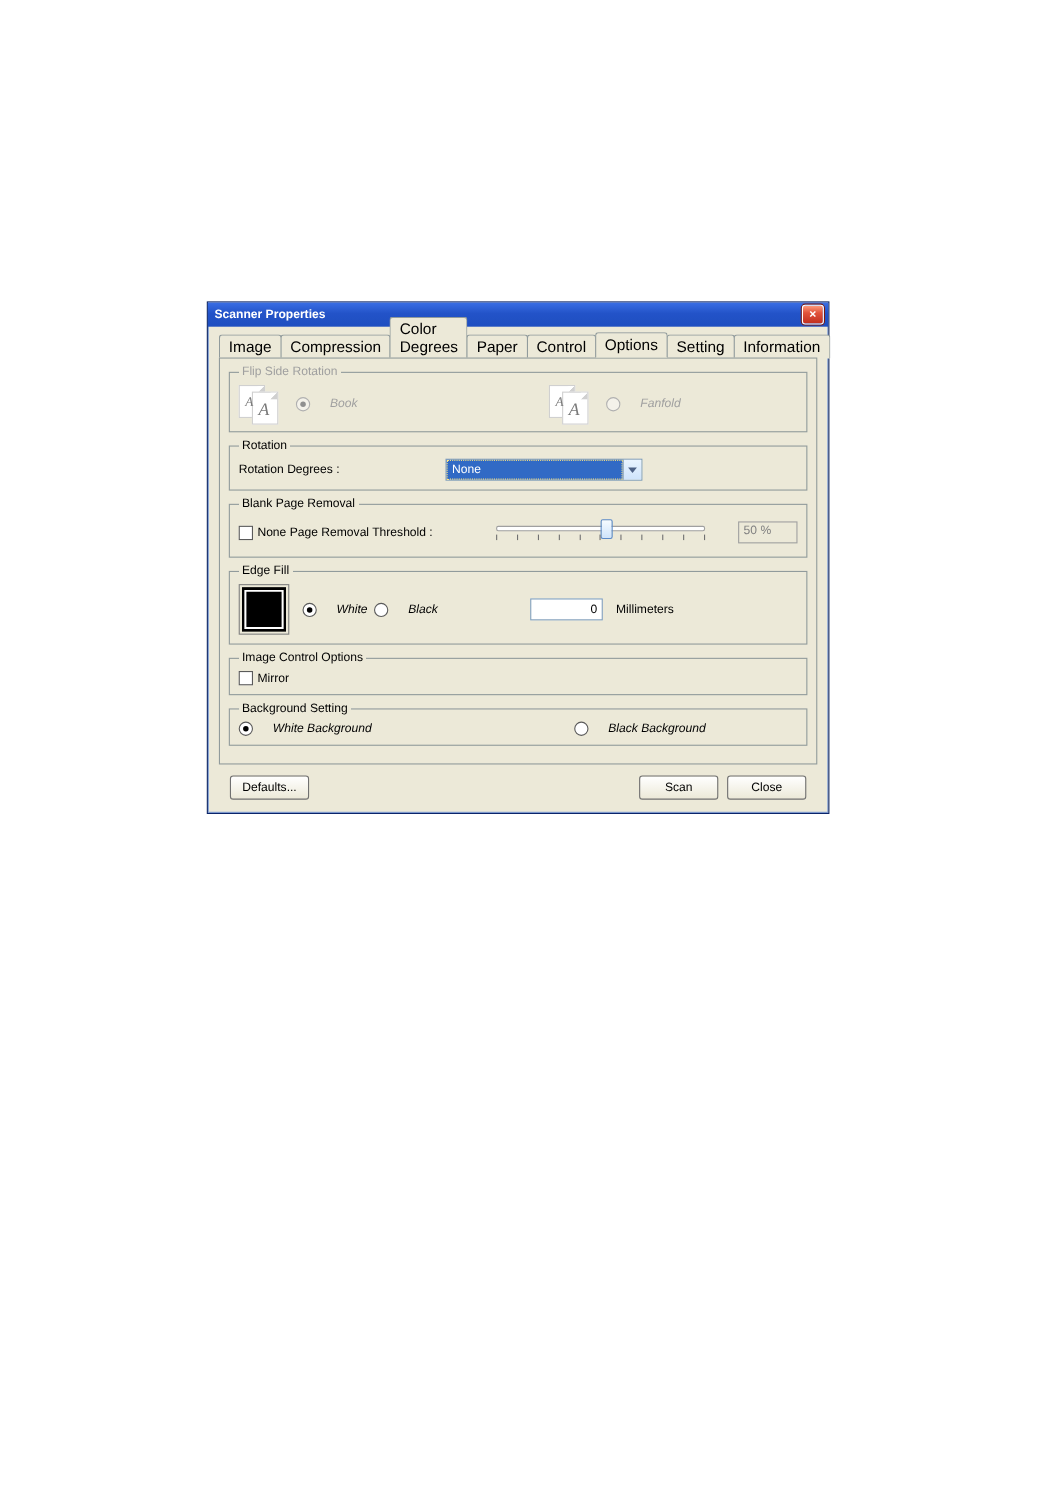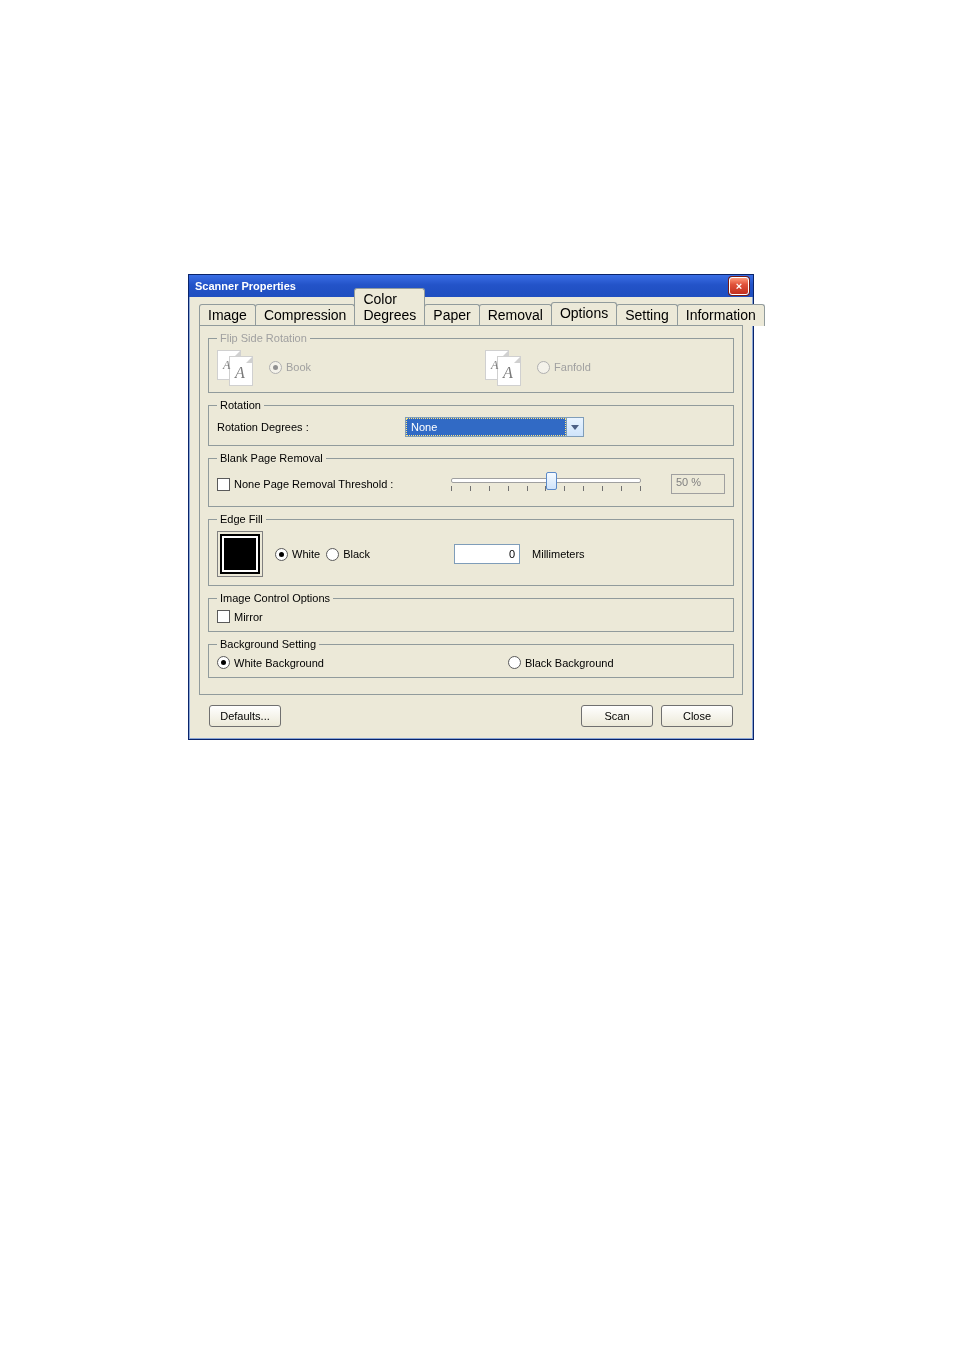--- a/index.html
+++ b/index.html
@@ -10,21 +10,21 @@
   .closebtn { width:18px; height:16px; background:linear-gradient(to bottom,#ff9a7a 0%,#e1533b 40%,#c12f1f 100%); border:1px solid #fff; border-radius:3px; display:flex; align-items:center; justify-content:center; color:#fff; font-weight:bold; font-size:11px; line-height:1; cursor:default; box-shadow:0 0 0 1px #7a1a0f; }
   .client { padding:8px 10px 12px 10px; }
   .tabstrip { display:flex; align-items:flex-end; height:20px; position:relative; }
   .tab { padding:2px 8px 3px 8px; border:1px solid #919b9c; border-bottom:none; background:#ece9d8; margin-right:-1px; position:relative; top:1px; border-top-left-radius:3px; border-top-right-radius:3px; color:#000; font-size:14px; }
   .tab.selected { background:#ece9d8; z-index:5; top:0; padding-bottom:4px; }
   .tab-panel { border:1px solid #919b9c; background:#ece9d8; padding:6px 8px 10px 8px; position:relative; z-index:3; }
   fieldset { border:1px solid #919b9c; margin:0 0 6px 0; padding:6px 8px 8px 8px; }
   fieldset.disabled legend, fieldset.disabled label, fieldset.disabled span { color:#a0a0a0; }
   legend { font-size:11px; padding:0 3px; }
   .row { display:flex; align-items:center; }
-  .radio { display:flex; align-items:center; gap:4px; }
+  .radio { display:flex; gap:18px;font-style:italic; }
   .radio .dot { width:11px; height:11px; border:1px solid #5a5a5a; border-radius:50%; background:#fff; display:inline-flex; align-items:center; justify-content:center; }
   .radio.disabled .dot { border-color:#b0b0b0; background:#f4f2ea; }
   .radio.checked .dot::after { content:""; width:5px; height:5px; background:#000; border-radius:50%; display:block; }
   .radio.disabled.checked .dot::after { background:#909090; }
   .checkbox { display:flex; align-items:center; gap:4px; }
   .checkbox .box { width:11px; height:11px; border:1px solid #5a5a5a; background:#fff; display:inline-block; }
   .flip-icon { width:40px; height:34px; position:relative; }
   .flip-icon .page { position:absolute; width:22px; height:28px; border:1px solid #b8b8b8; background:#fff; }
   .flip-icon .page.back { left:0; top:0; }
   .flip-icon .page.front { left:12px; top:6px; }
@@ -59,21 +59,21 @@
     <div class="titlebar">
       <span class="title">Scanner Properties</span>
       <div class="closebtn">×</div>
     </div>
     <div class="client">
       <div class="tabstrip">
         <div class="tab">Image</div>
         <div class="tab">Compression</div>
         <div class="tab">Color Degrees</div>
         <div class="tab">Paper</div>
-        <div class="tab">Removal</div>
+        <div class="tab">Control</div>
         <div class="tab selected">Options</div>
         <div class="tab">Setting</div>
         <div class="tab">Information</div>
       </div>
 
       <div class="tab-panel">
 
         <fieldset class="disabled">
           <legend>Flip Side Rotation</legend>
           <div class="row" style="gap:12px;">

